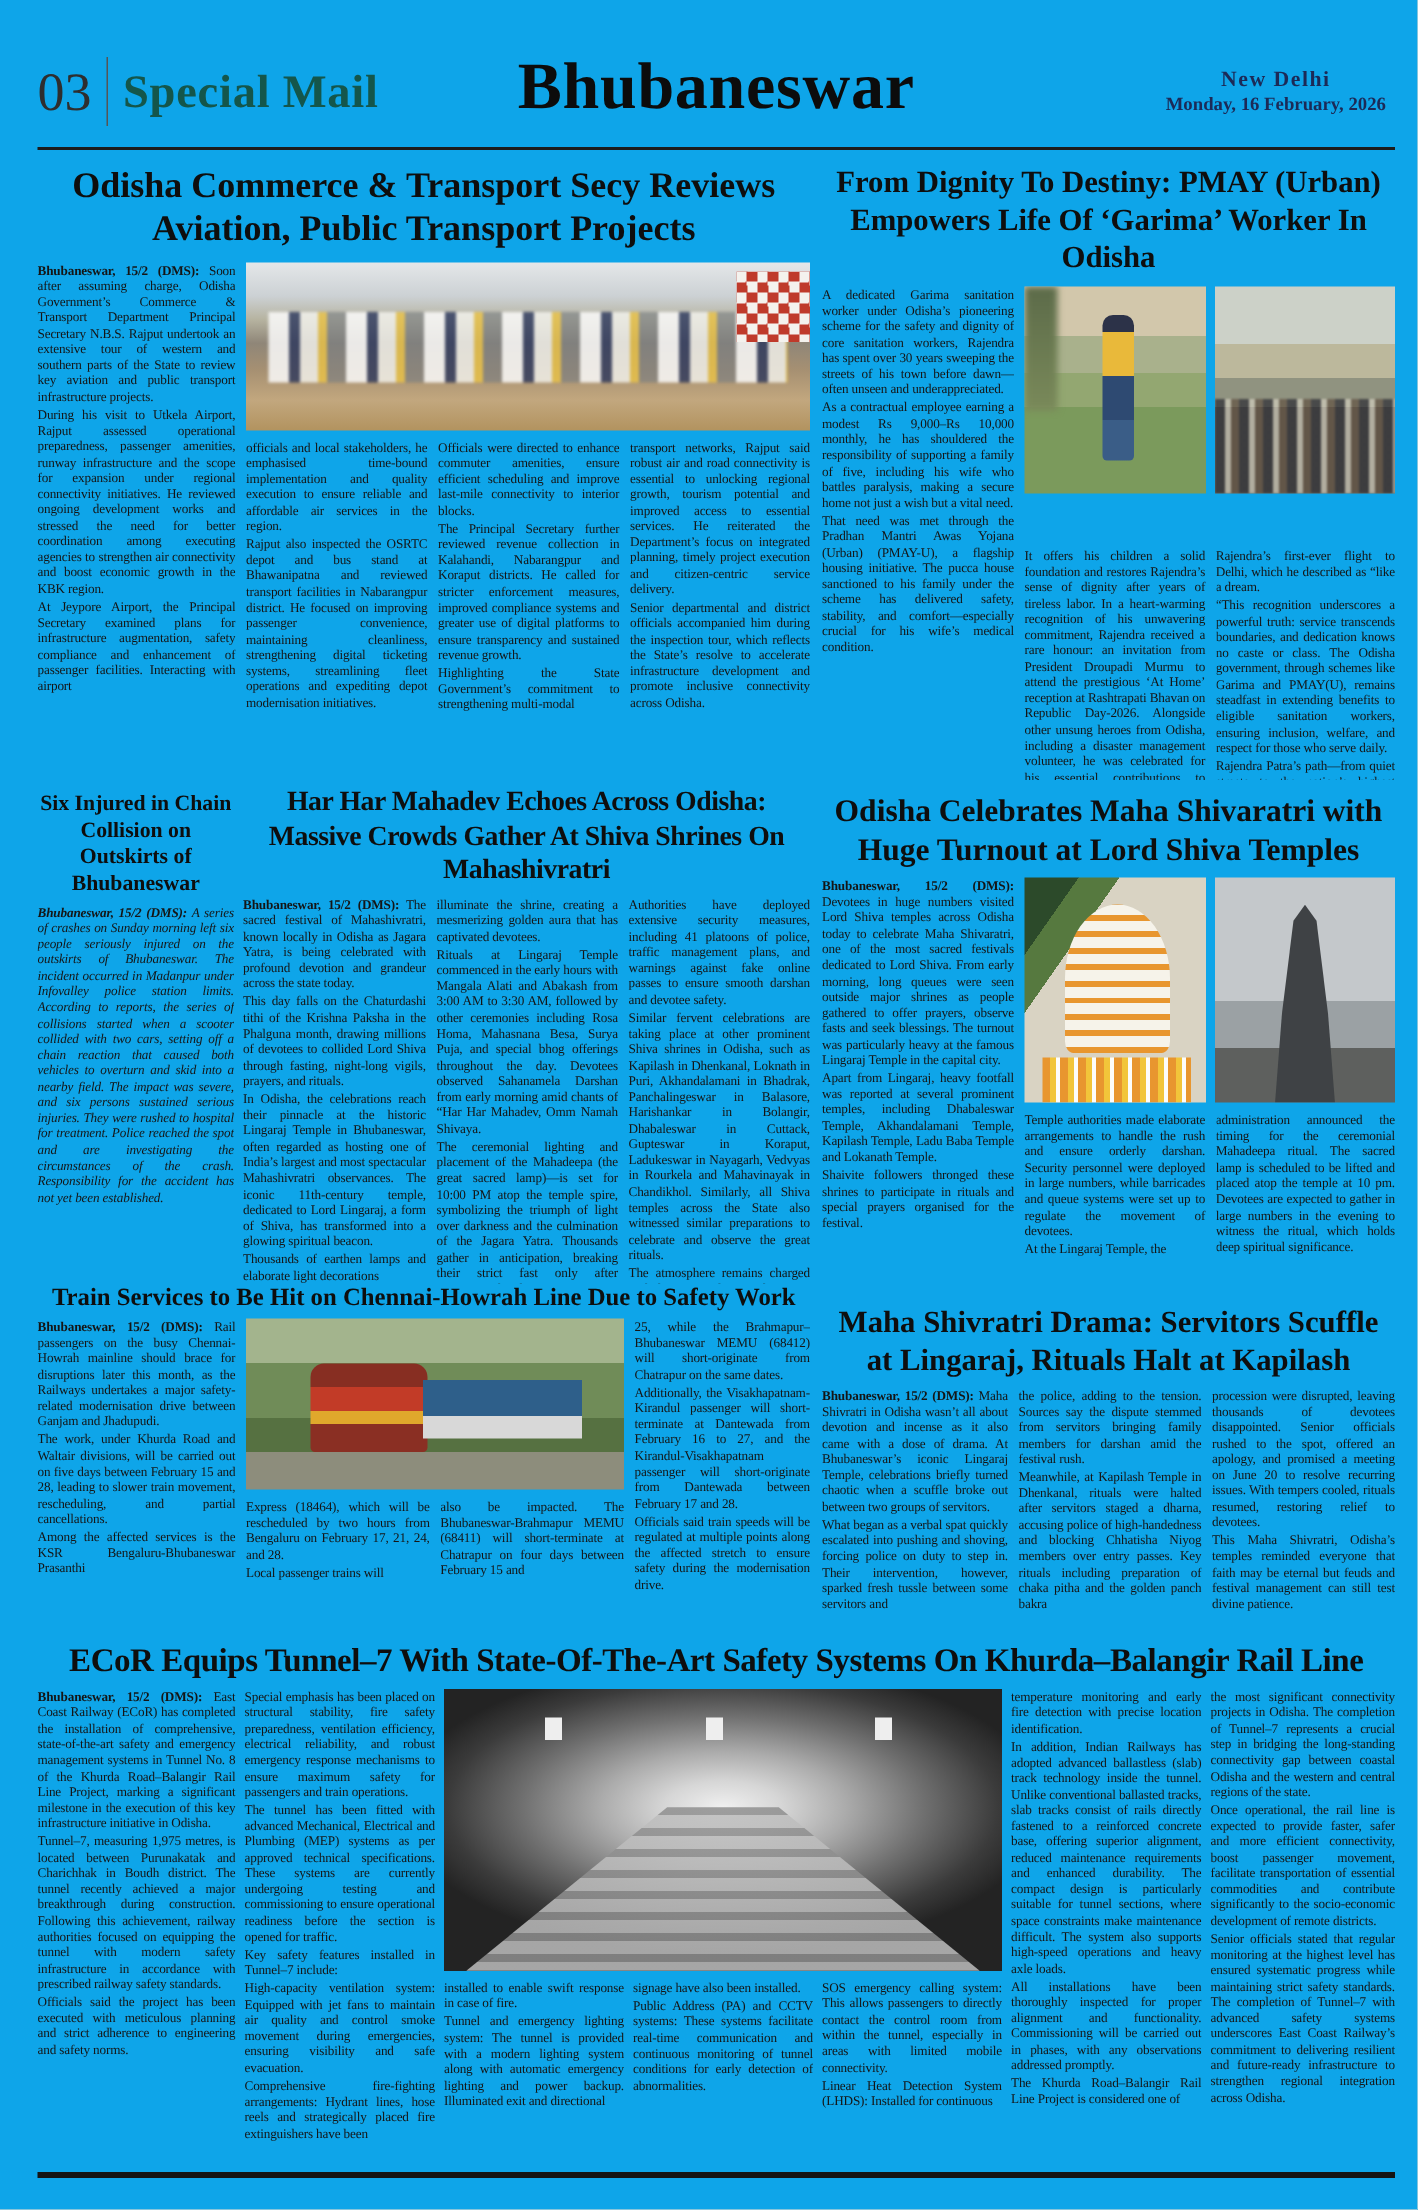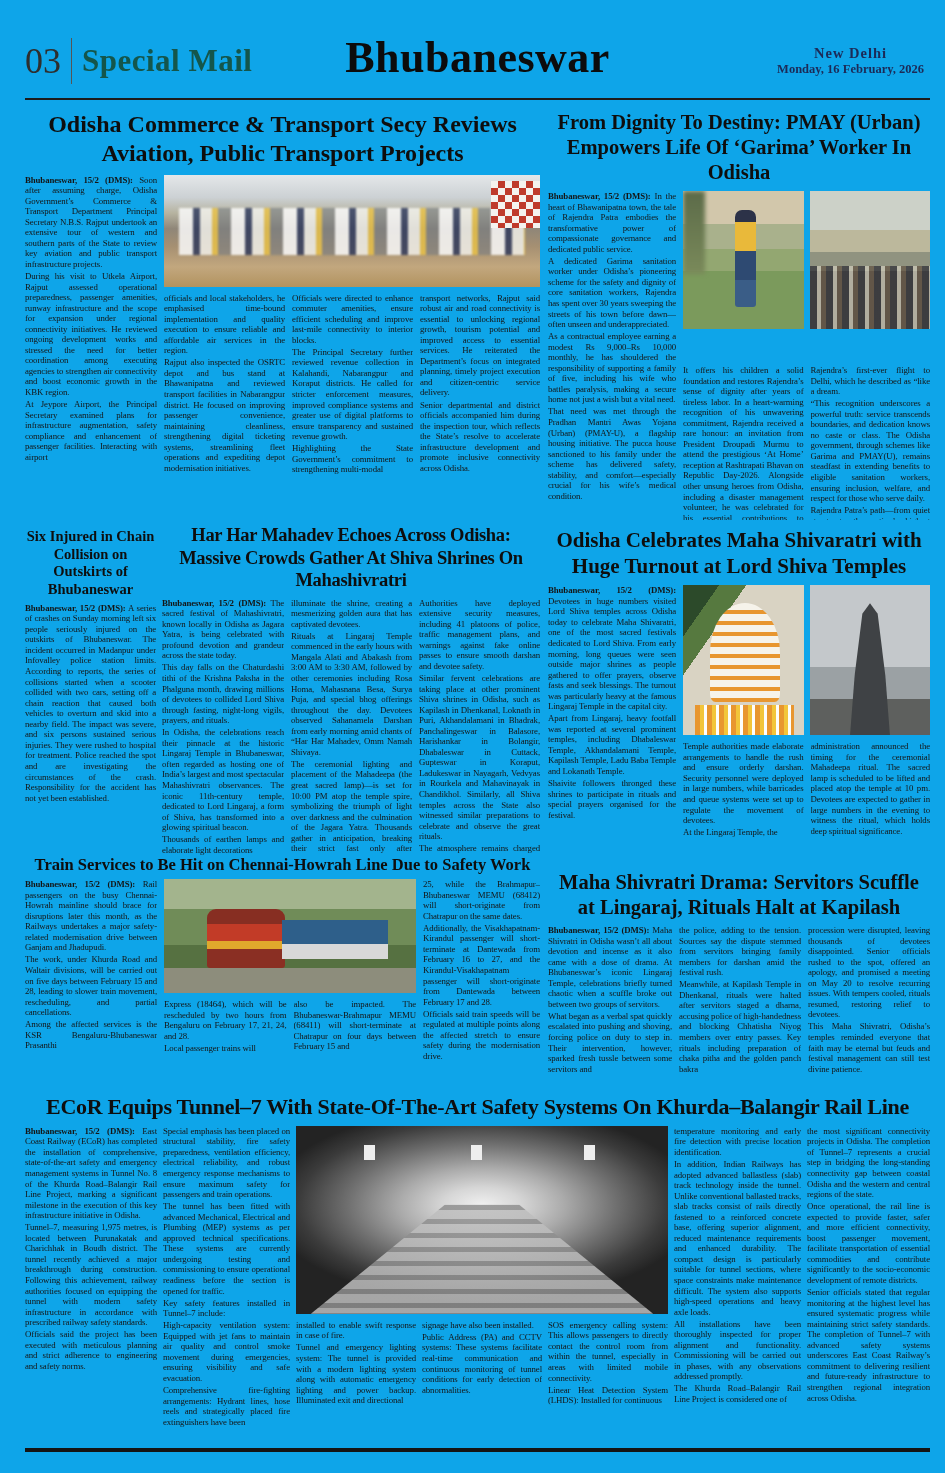--- a/index.html
+++ b/index.html
@@ -119,22 +119,20 @@
             </div>
         </div>
       </div>
     </div>
   </section>
 
   <section class="article" style="left:548px;top:110px;width:382px;height:410px;">
     <h1 class="hl" style="font-size:20.5px;">From Dignity To Destiny: PMAY (Urban) Empowers Life Of ‘Garima’ Worker In Odisha</h1>
     <div class="cols">
       <div class="col flow" style="width:128px;height:352px;">
-        <p class="para"><b class="dateline">Bhubaneswar, 15/2 (DMS):</b>
-        <span>In the heart of Bhawanipatna town, the tale of Rajendra Patra embodies the transformative power of compassionate governance and dedicated public service.</span></p>
         <div class="flow">
             <p class="para">A dedicated Garima sanitation worker under Odisha’s pioneering scheme for the safety and dignity of core sanitation workers, Rajendra has spent over 30 years sweeping the streets of his town before dawn—often unseen and underappreciated.</p>
             <p class="para">As a contractual employee earning a modest Rs 9,000–Rs 10,000 monthly, he has shouldered the responsibility of supporting a family of five, including his wife who battles paralysis, making a secure home not just a wish but a vital need.</p>
             <p class="para">That need was met through the Pradhan Mantri Awas Yojana (Urban) (PMAY-U), a flagship housing initiative. The pucca house sanctioned to his family under the scheme has delivered safety, stability, and comfort—especially crucial for his wife’s medical condition.</p>
           </div>
       </div>
       <div class="stack" style="width:247px;gap:36px;">
         <div class="photo-row">
           <div class="photo ph-garima" style="width:121px;height:138px;"></div>
           <div class="photo ph-reception" style="width:120px;height:138px;"></div>
@@ -149,21 +147,21 @@
               <p class="para">“This recognition underscores a powerful truth: service transcends boundaries, and dedication knows no caste or class. The Odisha government, through schemes like Garima and PMAY(U), remains steadfast in extending benefits to eligible sanitation workers, ensuring inclusion, welfare, and respect for those who serve daily.</p>
               <p class="para">Rajendra Patra’s path—from quiet streets to the nation’s highest residence—illustrates how targeted interventions turn dignity into destiny, uplifting lives and honouring silent heroes.</p>
             </div>
         </div>
       </div>
     </div>
   </section>
 
   <section class="article" style="left:25px;top:528px;width:131px;height:330px;">
     <h1 class="hl" style="font-size:14.5px;margin-bottom:4px;">Six Injured in Chain Collision on Outskirts of Bhubaneswar</h1>
-    <div class="col flow" style="width:131px;height:268px;">
+    <div class="col flow" style="width:131px;height:268px;font-style:italic;">
       <p class="para"><b class="dateline">Bhubaneswar, 15/2 (DMS):</b>
       <span>A series of crashes on Sunday morning left six people seriously injured on the outskirts of Bhubaneswar. The incident occurred in Madanpur under Infovalley police station limits. According to reports, the series of collisions started when a scooter collided with two cars, setting off a chain reaction that caused both vehicles to overturn and skid into a nearby field. The impact was severe, and six persons sustained serious injuries. They were rushed to hospital for treatment. Police reached the spot and are investigating the circumstances of the crash. Responsibility for the accident has not yet been established.</span></p>
     </div>
   </section>
 
   <section class="article" style="left:162px;top:524px;width:378px;height:332px;">
     <h1 class="hl" style="font-size:18.5px;letter-spacing:-0.3px;">Har Har Mahadev Echoes Across Odisha: Massive Crowds Gather At Shiva Shrines On Mahashivratri</h1>
     <div class="cols">
       <div class="col flow" style="width:122px;height:276px;">
         <p class="para"><b class="dateline">Bhubaneswar, 15/2 (DMS):</b>
@@ -255,21 +253,21 @@
         <span>Maha Shivratri in Odisha wasn’t all about devotion and incense as it also came with a dose of drama. At Bhubaneswar’s iconic Lingaraj Temple, celebrations briefly turned chaotic when a scuffle broke out between two groups of servitors.</span></p>
         <div class="flow">
             <p class="para">What began as a verbal spat quickly escalated into pushing and shoving, forcing police on duty to step in. Their intervention, however, sparked fresh tussle between some servitors and</p>
           </div>
       </div>
       <div class="col flow" style="width:122px;height:160px;">
           <p class="para">the police, adding to the tension. Sources say the dispute stemmed from servitors bringing family members for darshan amid the festival rush.</p>
           <p class="para">Meanwhile, at Kapilash Temple in Dhenkanal, rituals were halted after servitors staged a dharna, accusing police of high-handedness and blocking Chhatisha Niyog members over entry passes. Key rituals including preparation of chaka pitha and the golden panch bakra</p>
         </div>
       <div class="col flow" style="width:122px;height:160px;">
-          <p class="para">procession were disrupted, leaving thousands of devotees disappointed. Senior officials rushed to the spot, offered an apology, and promised a meeting on May 20 to resolve recurring issues. With tempers cooled, rituals resumed, restoring relief to devotees.</p>
+          <p class="para">procession were disrupted, leaving thousands of devotees disappointed. Senior officials rushed to the spot, offered an apology, and promised a meeting on June 20 to resolve recurring issues. With tempers cooled, rituals resumed, restoring relief to devotees.</p>
           <p class="para">This Maha Shivratri, Odisha’s temples reminded everyone that faith may be eternal but feuds and festival management can still test divine patience.</p>
         </div>
     </div>
   </section>
 
   <section class="article" style="left:25px;top:1094px;width:905px;height:352px;">
     <h1 class="hl" style="font-size:22px;letter-spacing:-0.3px;margin-bottom:5px;">ECoR Equips Tunnel–7 With State-Of-The-Art Safety Systems On Khurda–Balangir Rail Line</h1>
     <div class="cols" style="gap:6px;">
       <div class="col flow" style="width:132px;height:318px;">
         <p class="para"><b class="dateline">Bhubaneswar, 15/2 (DMS):</b>

